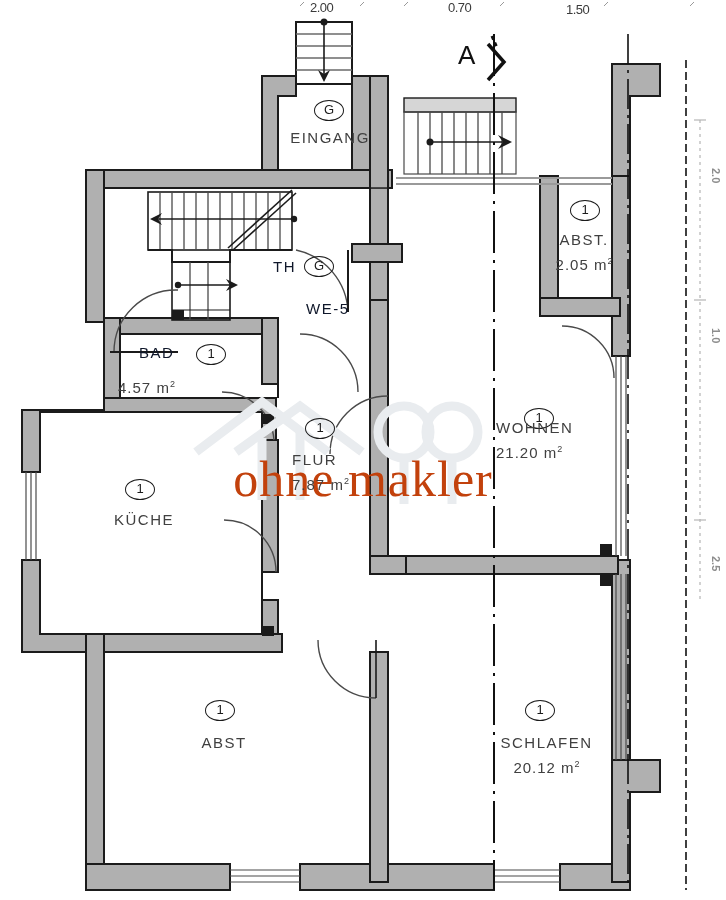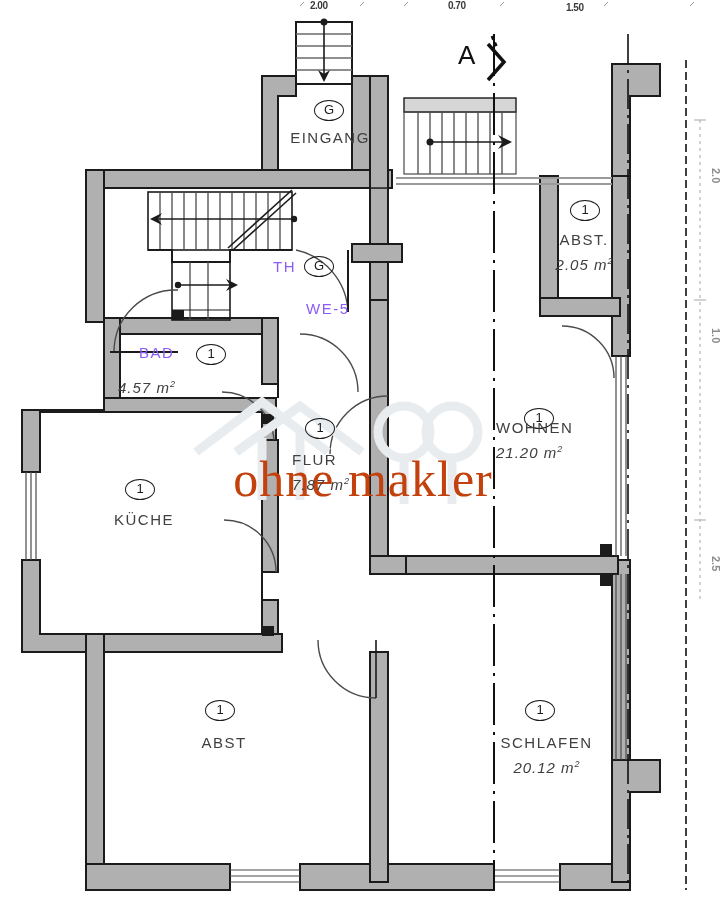--- a/index.html
+++ b/index.html
@@ -5,49 +5,49 @@
 <style>
   html,body{margin:0;padding:0;background:#ffffff;}
   body{
     font-family:"Liberation Sans", sans-serif;
     width:726px;height:900px;overflow:hidden;position:relative;
   }
   #plan{position:absolute;left:0;top:0;width:726px;height:900px;}
   .dimlabel{
     position:absolute;
     font-family:"Liberation Sans", sans-serif;
-    font-size:10px;color:#3a3a3a;font-weight:700;
+    font-size:13px;color:#3a3a3a;font-weight:400;
     letter-spacing:-0.5px;
     white-space:nowrap;
   }
   .edgedim{
     position:absolute;
     font-family:"Liberation Sans", sans-serif;
     font-size:11px;color:#8d8d8d;font-weight:600;
     white-space:nowrap;
     transform-origin:0 0;
   }
   .roomlabel{
     position:absolute;text-align:center;white-space:nowrap;
     font-family:"Liberation Sans", sans-serif;
     color:#404040;
     letter-spacing:1.5px;
   }
   .roomlabel .rname{font-size:15px;line-height:20px;}
-  .roomlabel .rarea{font-size:15px;line-height:22px;letter-spacing:1px;font-style:italic;}
+  .roomlabel .rarea{font-size:15px;line-height:22px;letter-spacing:1px;}
   .roomlabel .rarea sup{font-size:9px;letter-spacing:0;}
   .badge{
     position:absolute;
     width:28px;height:19px;border:1.6px solid #1b1b1b;border-radius:50%;
     font-size:13px;line-height:17px;text-align:center;color:#1b1b1b;
     font-family:"Liberation Sans", sans-serif;
     background:transparent;
   }
   .plaintext{
-    position:absolute;white-space:nowrap;color:#8b5cf6;
+    position:absolute;white-space:nowrap;color:#0f172a;
     font-family:"Liberation Sans", sans-serif;
     letter-spacing:1.5px;font-size:15px;
   }
   .secmark{
     position:absolute;font-size:26px;color:#111;
     font-family:"Liberation Sans", sans-serif;
   }
   #watermark{
     position:absolute;left:168px;top:398px;width:390px;height:120px;
     pointer-events:none;

